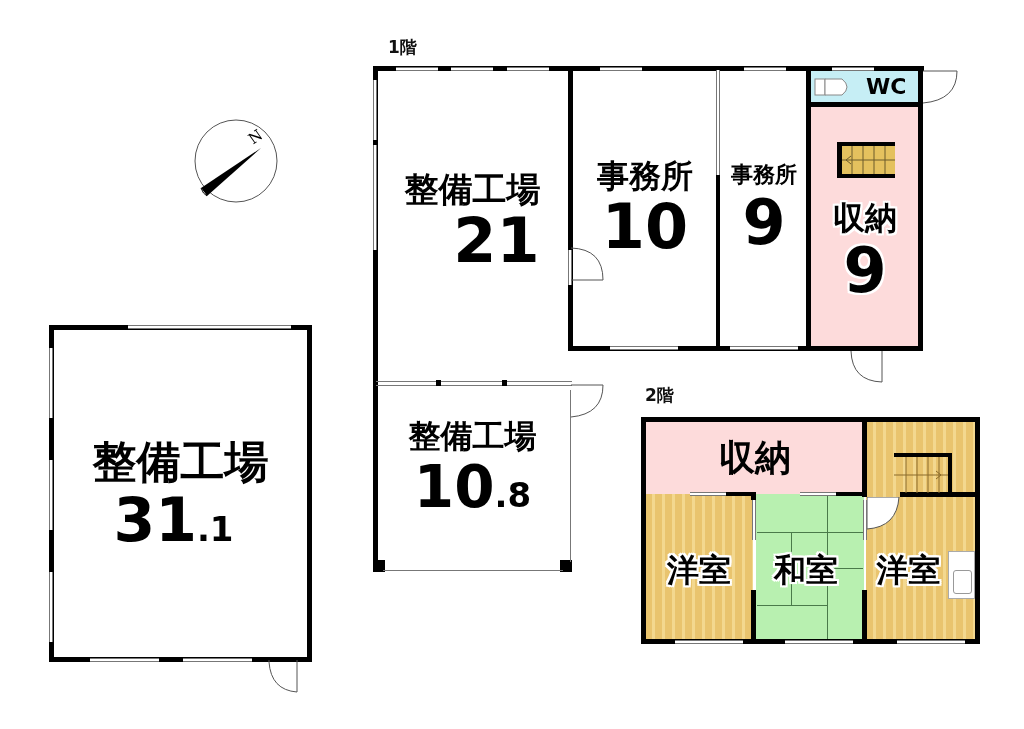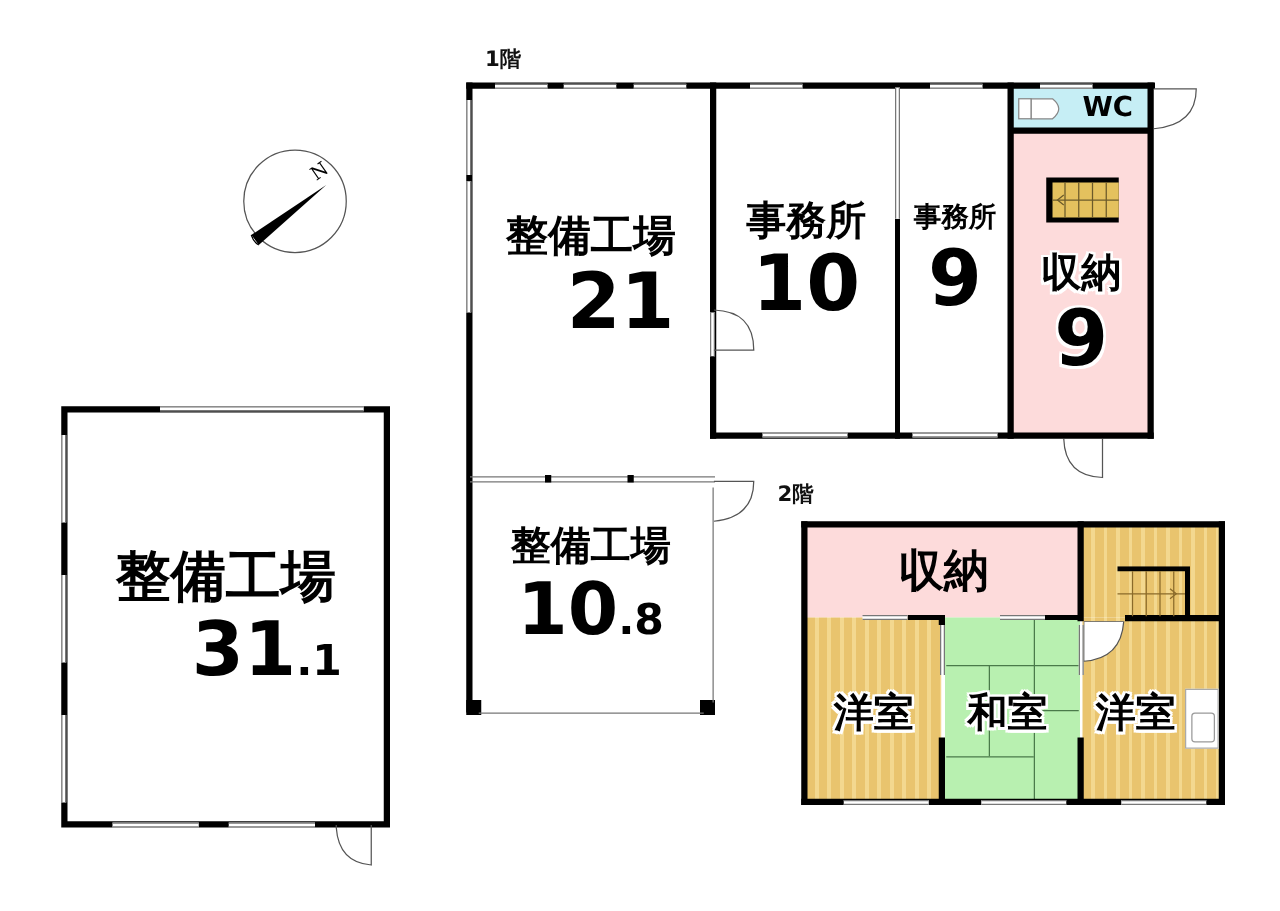--- a/index.html
+++ b/index.html
@@ -40,21 +40,21 @@
 <div class="win-v" style="left:49px; top:460px; height:70px;"></div>
 <div class="win-v" style="left:49px; top:572px; height:70px;"></div>
 <div class="win-h" style="left:90px; top:658px; width:69px;"></div>
 <div class="win-h" style="left:183px; top:658px; width:69px;"></div>
 <div class="abs" style="left:267px; top:660px; width:32px; height:34px;">
   <svg width="32" height="34">
       <path d="M2,0 L2,2 Q4,30 30,32 L30,0" fill="none" stroke="#555" stroke-width="1"></path>
     </svg>
 </div>
 <div class="lbl" style="left:49px; width:263px; top:440px; font-size:44px; right:auto;">整備工場</div>
-<div class="abs" style="left:49px; width:249px; top:490px; text-align:center; font-weight:bold; line-height:1;padding-left:40px;">
+<div class="abs" style="left:49px; width:249px; top:490px; text-align:center; font-weight:bold; line-height:1;">
   <span style="font-size:60px;">31</span><span style="font-size:34px;">.1</span>
 </div>
 
 <div class="abs floor-label" style="left:388px; top:36px;">1階</div>
 
 <div class="room" style="left:373px; top:67px; width:199px; height:316px; background:#fff;"></div>
 
 <div class="room" style="left:570px; top:67px; width:150px; height:282px; background:#fff;"></div>
 
 <div class="room" style="left:718px; top:67px; width:92px; height:282px; background:#fff;"></div>
@@ -147,21 +147,21 @@
 <div class="lbl" style="left:718px; width:92px; right:auto; top:192px; font-size:62px;">9</div>
 
 <div class="lbl lbl-outline" style="left:810px; width:110px; right:auto; top:202px; font-size:32px;">収納</div>
 <div class="lbl lbl-outline" style="left:810px; width:110px; right:auto; top:240px; font-size:62px;">9</div>
 
 <div class="lbl" style="left:373px; width:199px; right:auto; top:420px; font-size:32px;">整備工場</div>
 <div class="abs" style="left:373px; width:199px; top:458px; text-align:center; font-weight:bold; line-height:1;">
   <span style="font-size:58px;">10</span><span style="font-size:34px;">.8</span>
 </div>
 
-<div class="abs floor-label" style="left:622px; top:384px;">2階</div>
+<div class="abs floor-label" style="left:645px; top:384px;">2階</div>
 
 <div class="room pink" style="left:645px; top:420px; width:220px; height:74px;"></div>
 <div class="room wood" style="left:866px; top:420px; width:110px; height:74px;"></div>
 <div class="room wood" style="left:645px; top:494px; width:108px; height:146px;"></div>
 <div class="room tatami" style="left:756px; top:494px; width:108px; height:146px;"></div>
 <div class="room wood" style="left:866px; top:494px; width:110px; height:146px;"></div>
 
 <div class="thin-h" style="left:757px; top:532px; width:106px; background:#4a7a4a;"></div>
 <div class="thin-h" style="left:757px; top:605px; width:70px; background:#4a7a4a;"></div>
 <div class="thin-h" style="left:827px; top:568px; width:36px; background:#4a7a4a;"></div>

